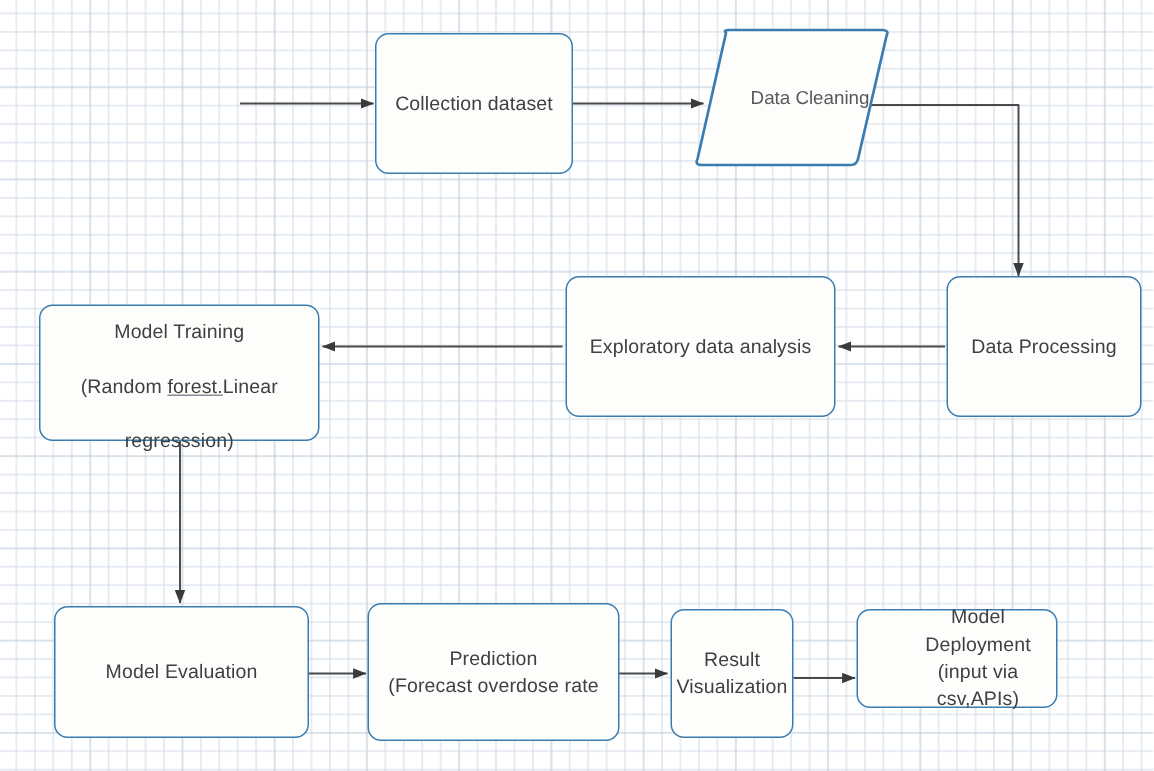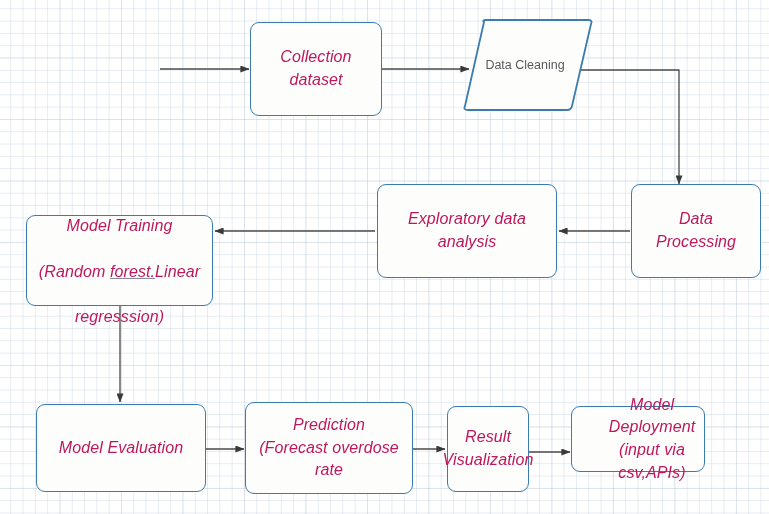--- a/index.html
+++ b/index.html
@@ -39,28 +39,27 @@
     height: 514px;
     pointer-events: none;
   }
   .node {
     position: absolute;
     box-sizing: border-box;
     display: flex;
     align-items: center;
     justify-content: center;
     text-align: center;
-    color: #be185d;
-    font-size: 16px;
+    color: #404040;
+    font-size: 13px;
     line-height: 1.42;
     letter-spacing: 0.1px;
     background: #fdfdfb;
     border: 1.6px solid #3b7cb0;
     border-radius: 9px;
-    font-style: italic;
   }
   .node .label {
     display: block;
     padding: 0 5px;
     white-space: pre-line;
   }
   .node .label .spellerr {
     text-decoration: underline;
     text-decoration-color: #8a8a99;
   }
@@ -107,21 +106,21 @@
     position: absolute;
     box-sizing: border-box;
   }
   .parallelogram .para-shape {
     position: absolute;
     left: 0; top: 0;
     width: 100%; height: 100%;
   }
   .parallelogram .para-text {
     position: absolute;
-    left: 0; top: 0;
+    left: 15px; top: 0;
     width: 100%; height: 100%;
     display: flex;
     align-items: center;
     justify-content: center;
     color: #59595b;
     font-size: 12.5px;
     padding-right: 6px;
     box-sizing: border-box;
   }
 </style>
@@ -187,21 +186,21 @@
   </div>
 
   <div class="node" style="left:377px; top:184px; width:180px; height:94px;">
     <span class="label">Exploratory data analysis</span>
   </div>
 
   <div class="node" style="left:631px; top:184px; width:130px; height:94px;">
     <span class="label">Data Processing</span>
   </div>
 
-  <div class="node" style="left:26px; top:203px; width:187px; height:91px;margin-top:12px;">
+  <div class="node" style="left:26px; top:203px; width:187px; height:91px;">
     <span class="label">
       <span>Model Training</span><br>
       <span>(Random </span><span class="spellerr">forest.</span><span>Linear</span><br>
       <span>regresssion)</span>
     </span>
   </div>
 
   <div class="node" style="left:36px; top:404px; width:170px; height:88px;">
     <span class="label">Model Evaluation</span>
   </div>

